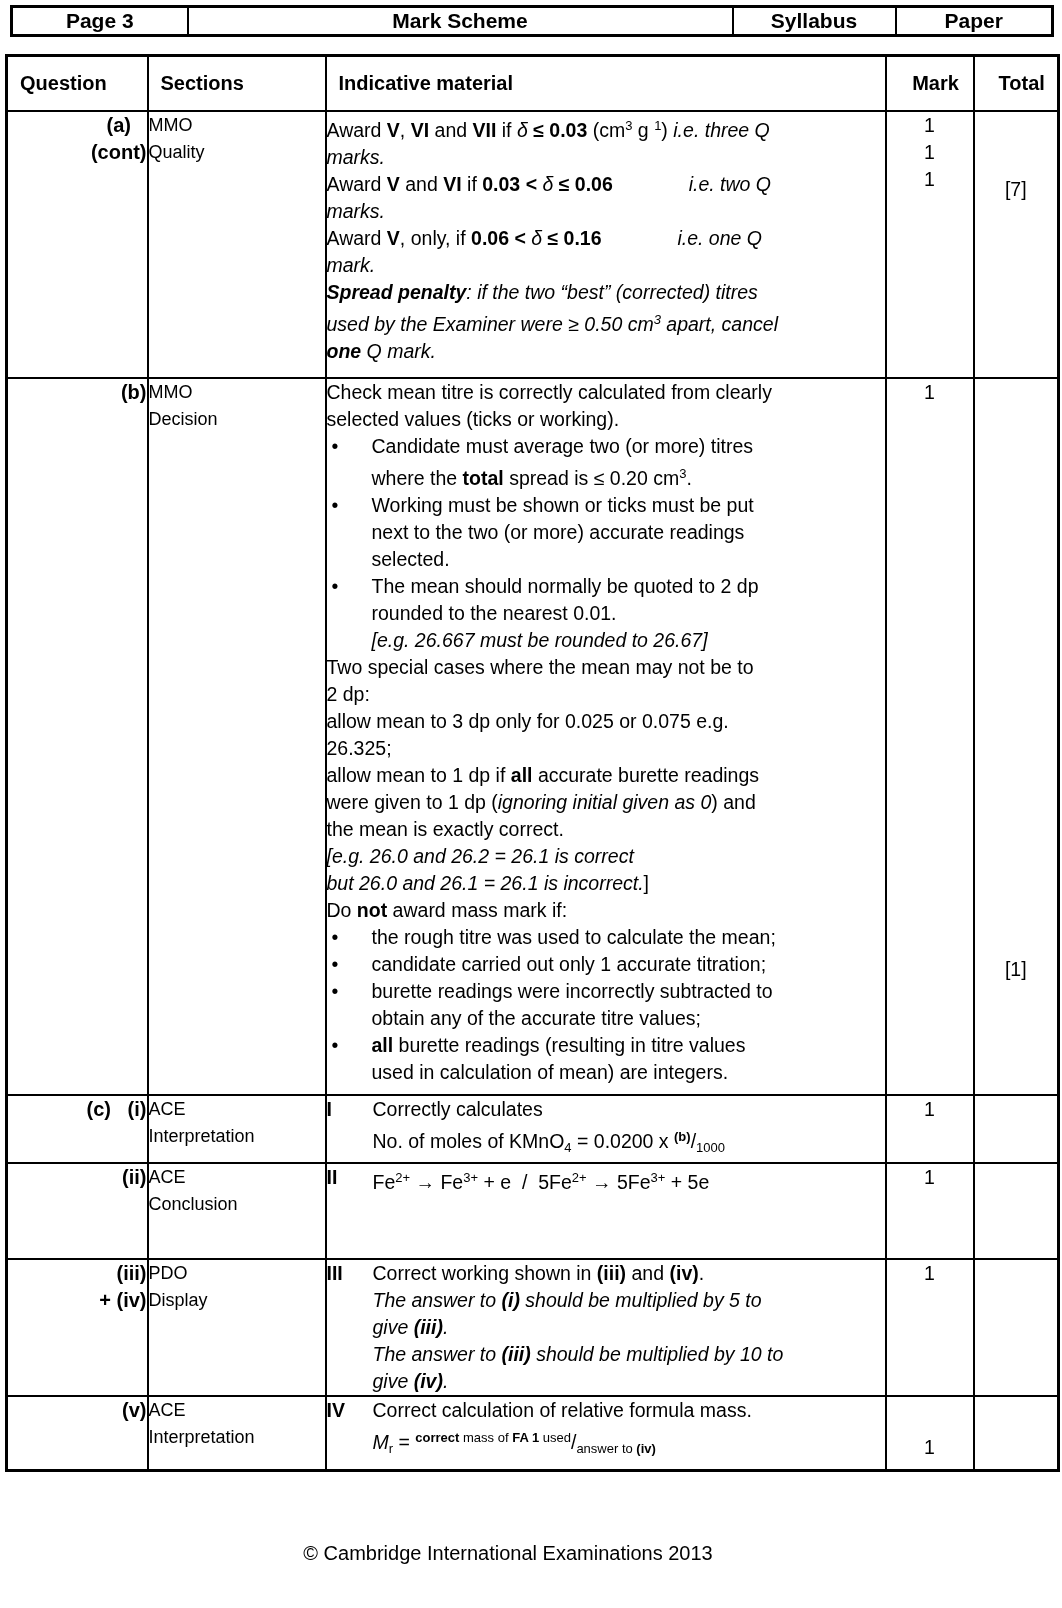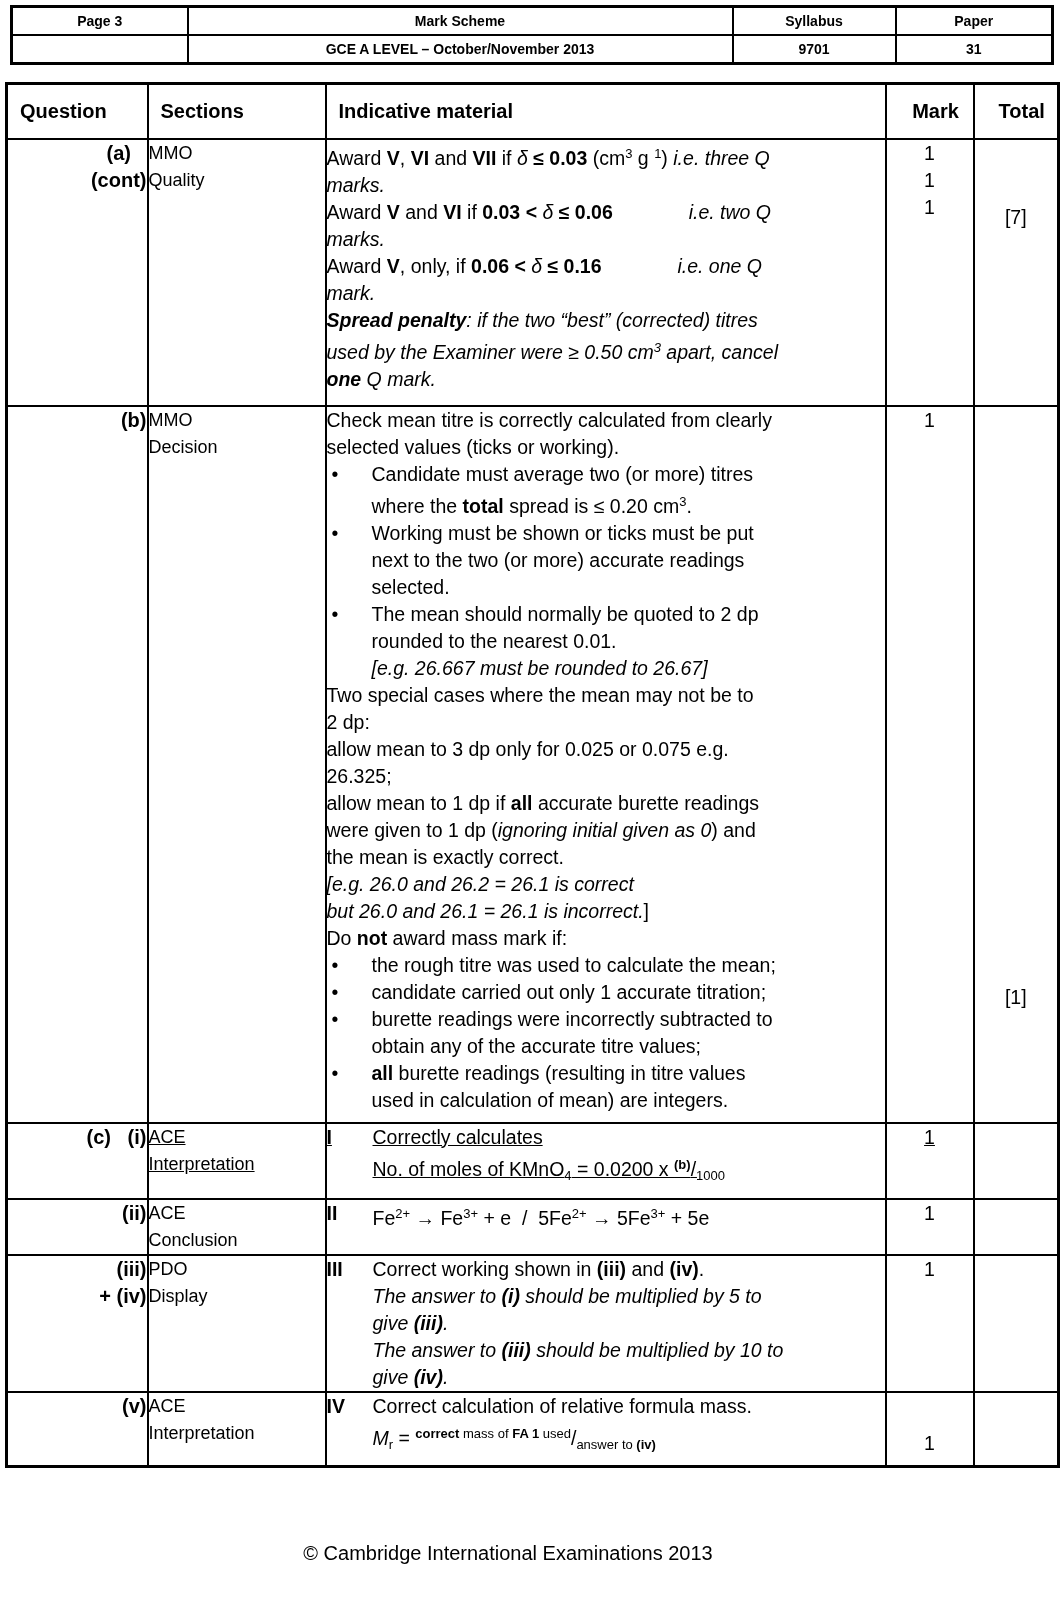--- a/index.html
+++ b/index.html
@@ -12,21 +12,21 @@
   }
 
   
   table.header-table {
     border-collapse: collapse; table-layout: fixed;
     margin: 5px 0 0 10px; width: 1041px;
     border: 3px solid #000;
   }
   table.header-table td {
     border: 2px solid #000;
-    font-weight: bold; font-size: 14px; line-height: 24px;
+    font-weight: bold; font-size: 21px; line-height: 24px;
     text-align: center; vertical-align: middle;
     height: 27px; padding: 1px 2px;
   }
 
   
   table.main-table {
     border-collapse: collapse; table-layout: fixed;
     margin: 17px 0 0 5px; width: 1052px;
     border: 3px solid #000;
   }
@@ -36,22 +36,22 @@
   }
   table.main-table th {
     font-size: 20px; font-weight: bold; text-align: left;
     height: 55px; vertical-align: middle; padding-left: 12px;
   }
   table.main-table th.c { text-align: center; padding-left: 12px; }
 
   tr.row-h  { height: 55px; }
   tr.row-a  { height: 267px; }
   tr.row-b  { height: 717px; }
-  tr.row-c1 { height: 76px; text-decoration: underline; }
-  tr.row-c2 { height: 56px; }
+  tr.row-c1 { height: 68px; }
+  tr.row-c2 { height: 96px; }
   tr.row-c3 { height: 123px; }
   tr.row-c4 { height: 75px; }
 
   td.cell-q {
     text-align: right; padding: 10px 20px 0 0;
     font-weight: bold; font-size: 20px; line-height: 27px;
   }
   .qblock { display: inline-block; text-align: right; white-space: pre; }
   tr.row-a .qblock { text-align: center; }
 
@@ -93,26 +93,20 @@
       <col style="width:545px">
       <col style="width:163px">
       <col style="width:157px">
     </colgroup>
   <tbody>
       <tr>
     <td>Page 3</td>
     <td>Mark Scheme</td>
     <td>Syllabus</td>
     <td>Paper</td>
-  </tr>
-  <tr>
-    <td></td>
-    <td>GCE A LEVEL – October/November 2013</td>
-    <td>9701</td>
-    <td>31</td>
   </tr>
 </tbody>
   </table>
 
 <table class="main-table">
   <colgroup>
       <col style="width:141px">
       <col style="width:178px">
       <col style="width:560px">
       <col style="width:88px">

